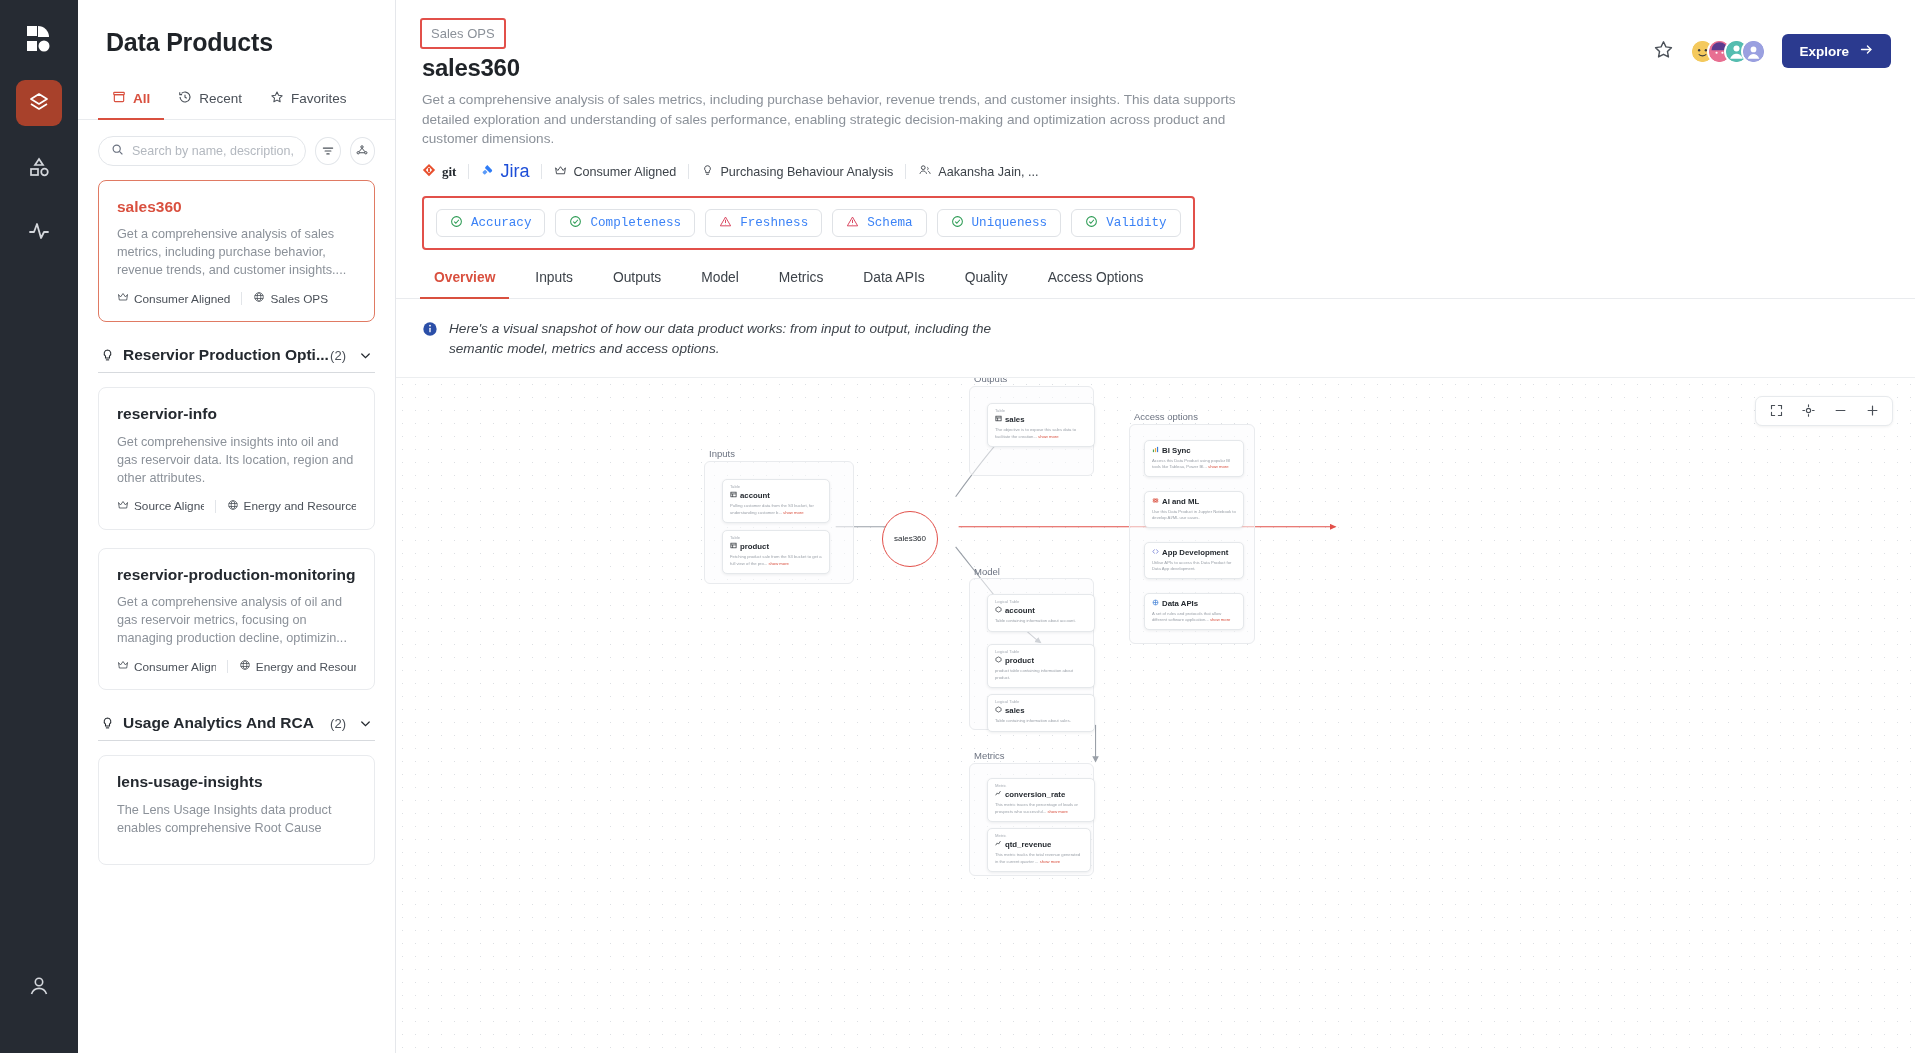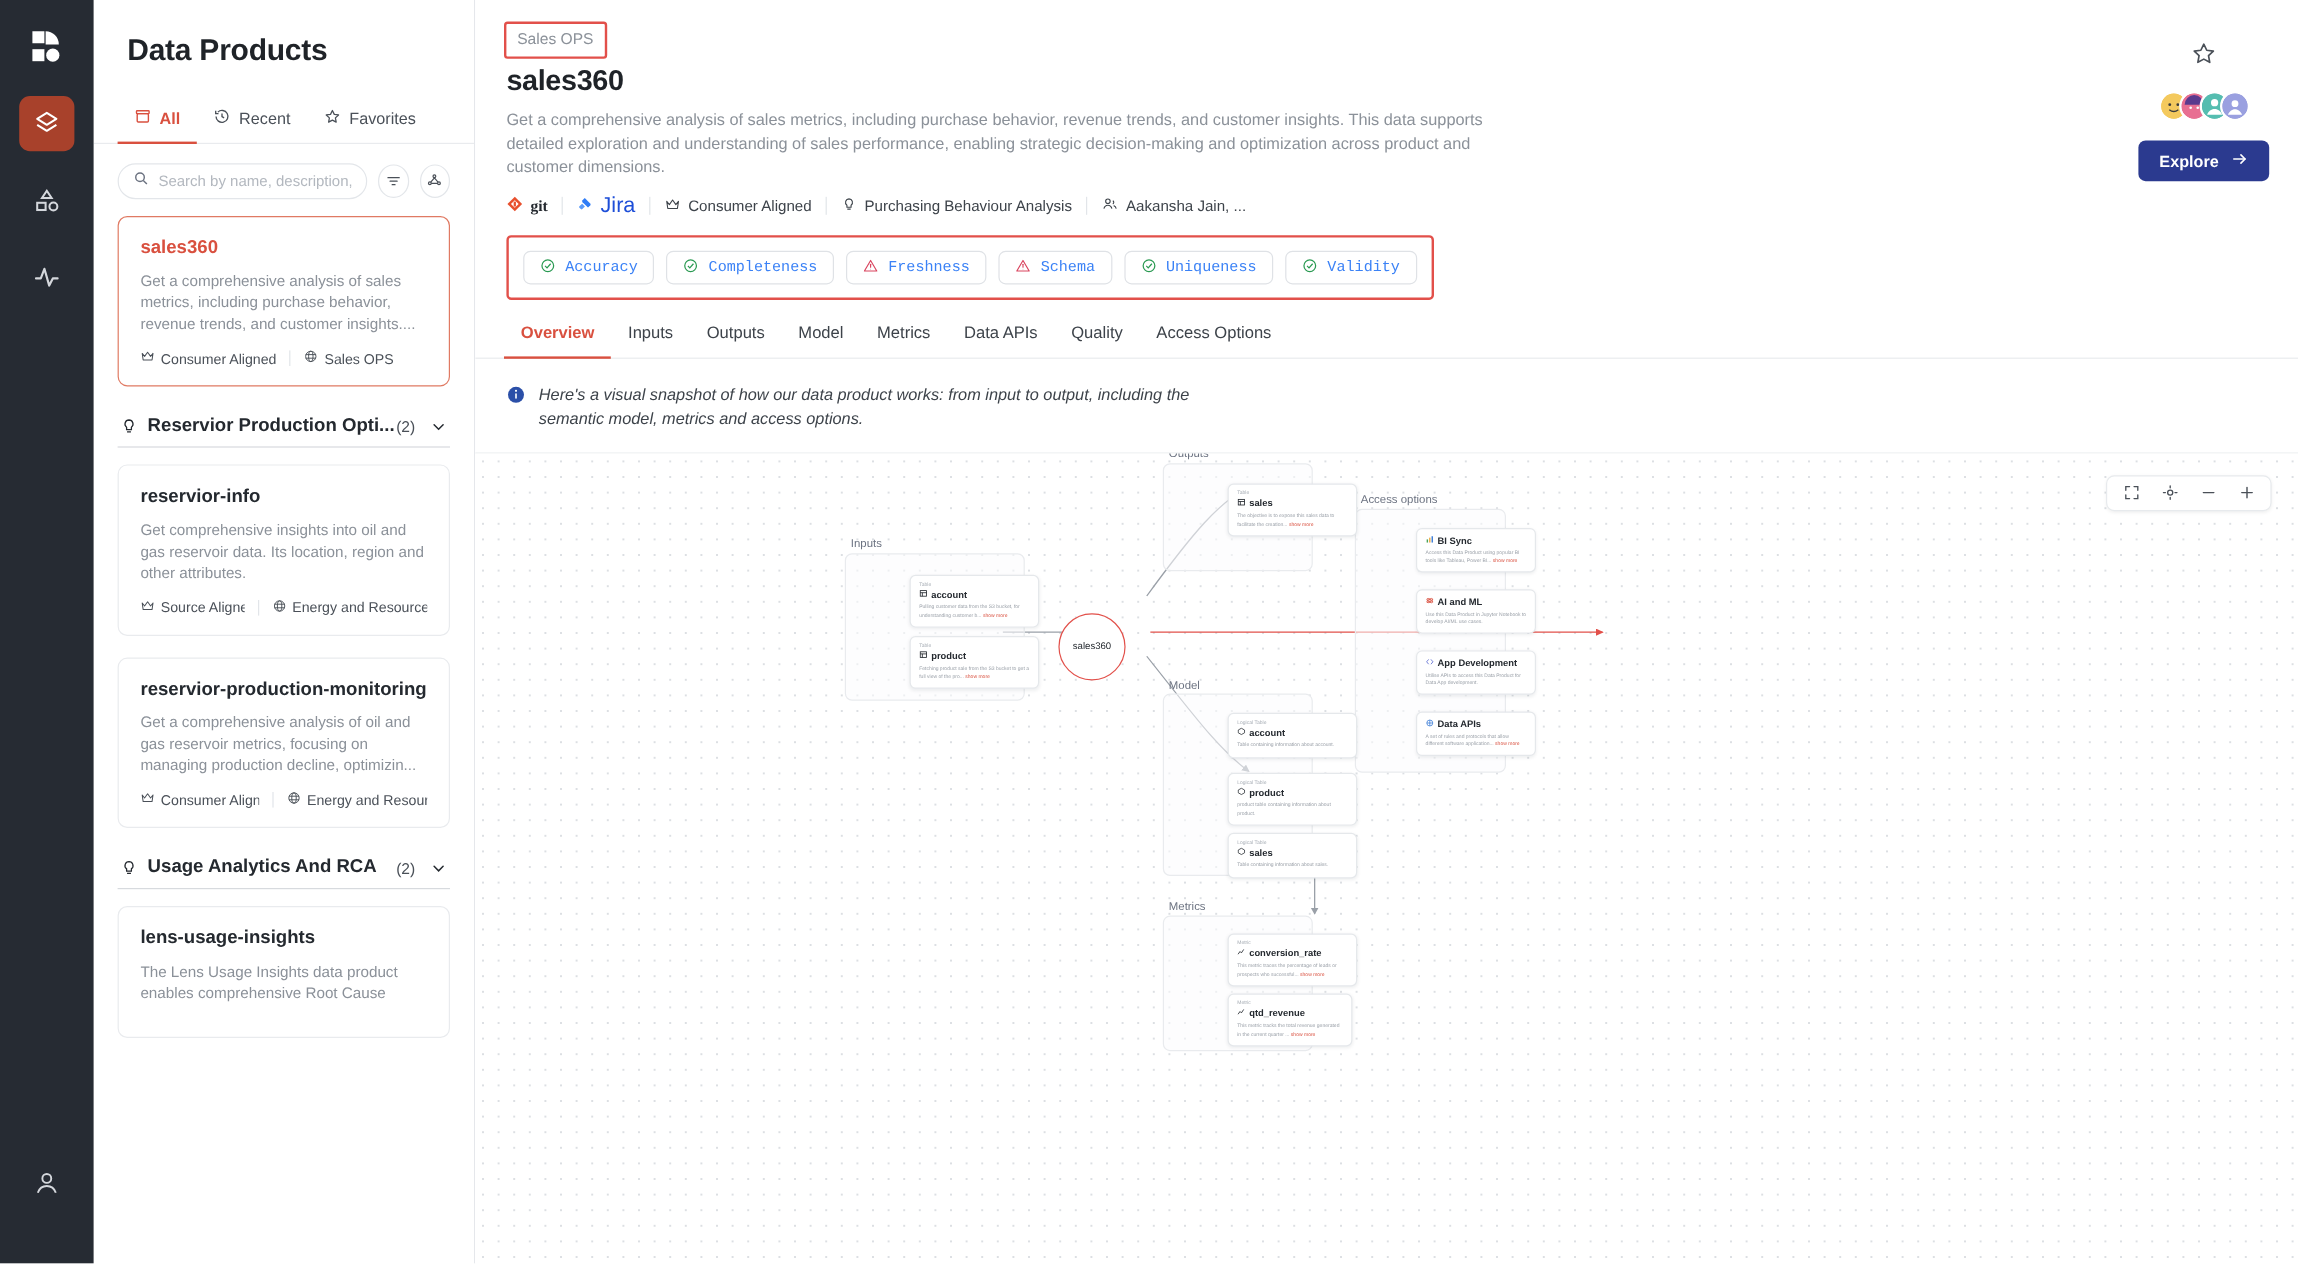--- a/index.html
+++ b/index.html
@@ -82,21 +82,21 @@
   .crumb-box { display: inline-block; border: 2px solid #e2504a; border-radius: 3px; padding: 4px 9px 5px 9px; }
   .crumb { font-size: 13px; color: #8b9199; }
   .prod-title { font-size: 24px; font-weight: 700; margin: 5px 0 0 2px; letter-spacing: -.3px; }
   .prod-desc { font-size: 13.6px; color: #8b9199; line-height: 1.45; margin: 8px 0 0 2px; max-width: 860px; }
   .info-row { display: flex; align-items: center; margin: 12px 0 0 2px; font-size: 12.6px; color: #3d434a; }
   .info-item { display: flex; align-items: center; gap: 6px; white-space: nowrap; }
   .info-sep { width: 1px; height: 15px; background: #e2e5e9; margin: 0 12px; }
   .git-txt { font-weight: 700; font-size: 13px; color: #24292f; font-family: "Liberation Serif", serif; }
   .jira-txt { color: #1d4ed8; font-size: 18px; }
 
-  .head-right { display: flex; align-items: center; gap: 16px; padding-top: 16px; flex-direction: column; }
+  .head-right { display: flex; align-items: center; gap: 16px; padding-top: 16px; }
   .star { cursor: pointer; }
   .avatars { display: flex; align-items: center; }
   .av {
     width: 25px; height: 25px; border-radius: 50%; border: 2px solid #fff;
     margin-left: -8px; display: flex; align-items: center; justify-content: center;
     font-size: 9px; color: #fff; font-weight: 700; overflow: hidden;
   }
   .av:first-child { margin-left: 0; }
   .explore {
     background: #2b3a8f; color: #fff; border-radius: 6px; height: 34px;
@@ -107,21 +107,21 @@
 
   .badge-wrap { border: 2px solid #e2504a; border-radius: 4px; margin: 14px 0 0 2px; padding: 11px 12px; width: fit-content; }
   .badges { display: flex; gap: 10px; }
   .badge {
     border: 1px solid #dfe2e6; border-radius: 6px; height: 28px;
     display: flex; align-items: center; gap: 8px; padding: 0 13px;
     font-size: 12.6px; color: #3b82f6; background: #fff; cursor: pointer;
     font-family: "Liberation Mono", monospace;
   }
 
-  .tabs2 { display: flex; gap: 0; padding: 0 24px; margin-top: 14px; border-bottom: 1px solid #e9ebee; }
+  .tabs2 { display: flex; gap: 12px; padding: 0 24px; margin-top: 14px; border-bottom: 1px solid #e9ebee; }
   .tab2 {
     font-size: 13.8px; color: #3d434a; padding: 6px 14px 12px 14px; cursor: pointer;
     border-bottom: 2px solid transparent; margin-bottom: -1px; white-space: nowrap;
   }
   .tab2.active { color: #d9503f; font-weight: 700; border-bottom-color: #d9503f; }
 
   .notice { display: flex; gap: 11px; padding: 20px 24px 18px 26px; border-bottom: 1px solid #eceef0; }
   .notice-ico { flex: 0 0 16px; margin-top: 2px; }
   .notice-txt { font-size: 13.6px; color: #3d434a; line-height: 1.45; max-width: 560px; font-style: italic; }
 
@@ -137,21 +137,21 @@
     gap: 0; background: #fff; border: 1px solid #e7eaed; border-radius: 7px;
     box-shadow: 0 1px 3px rgba(0,0,0,.06); height: 30px; padding: 0 4px;
   }
   .cbtn { width: 32px; height: 28px; display: flex; align-items: center; justify-content: center; cursor: pointer; }
 
   .grp-box { position: absolute; border: 1px solid #e9ebee; border-radius: 6px; background: rgba(252,252,253,.55); }
   .grp-lbl { position: absolute; font-size: 9.5px; color: #6b7280; }
 
   .node {
     position: absolute; background: #fff; border: 1px solid #e5e8eb; border-radius: 5px;
-    box-shadow: 0 1px 3px rgba(16,24,40,.07); padding: 5px 7px 6px 7px; margin-left: 36px;
+    box-shadow: 0 1px 3px rgba(16,24,40,.07); padding: 5px 7px 6px 7px;
   }
   .node-kind { font-size: 4.2px; color: #a7adb5; line-height: 1.1; margin-bottom: 2px; }
   .node-name { font-size: 7.8px; font-weight: 700; color: #24292f; display: flex; align-items: center; gap: 3px; line-height: 1.2; }
   .node-desc { font-size: 4.2px; color: #9ba1a9; line-height: 1.5; margin-top: 3px; }
   .showmore { color: #d9503f; }
   .hub {
     position: absolute; width: 56px; height: 56px; border-radius: 50%;
     border: 1.4px solid #e2504a; background: #fff; display: flex;
     align-items: center; justify-content: center; font-size: 8px; color: #24292f;
   }

